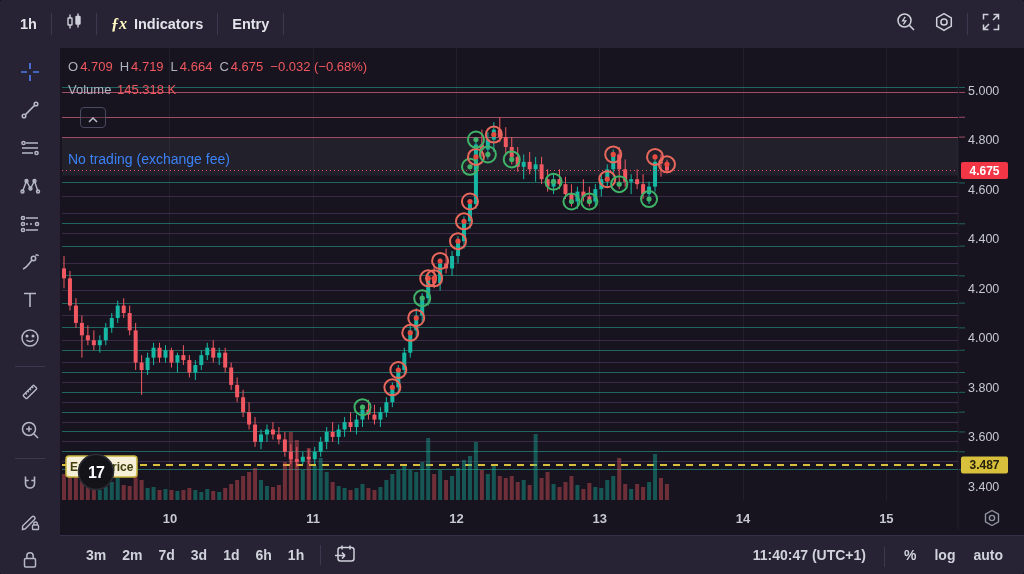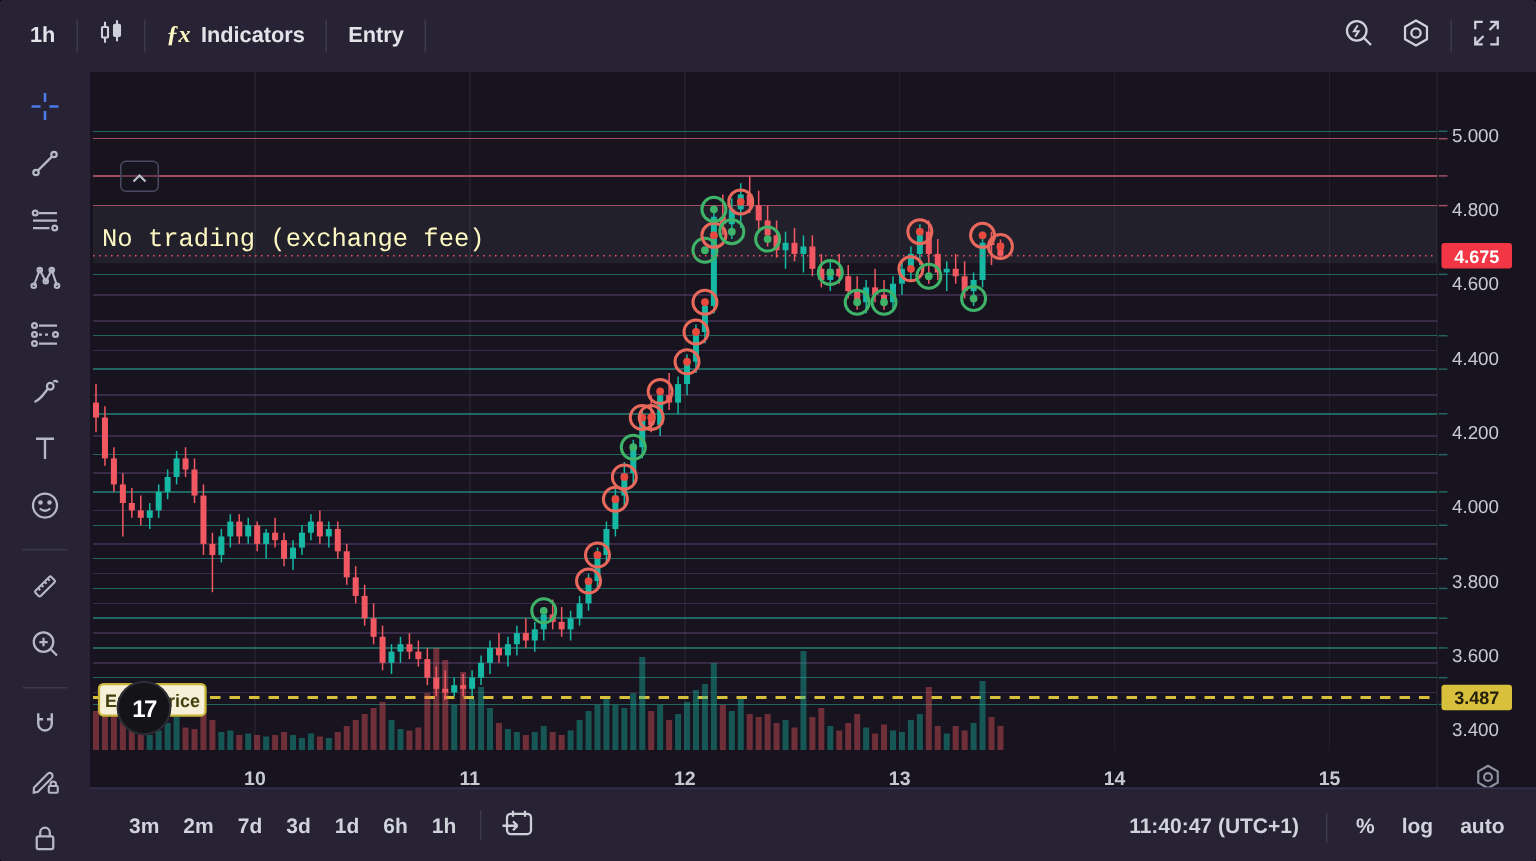--- a/index.html
+++ b/index.html
@@ -20,23 +20,23 @@
   .lt-div{width:30px;height:1px;background:#3b3850;flex:0 0 auto;}
   
   .chart{position:absolute;left:60px;top:48px;right:0;bottom:42px;background:#17141f;}
   .chart svg#chart-svg{position:absolute;inset:0;}
   .legend{position:absolute;left:8px;top:11px;font-size:13px;z-index:4;white-space:nowrap;}
   .legend .lab{color:#aeb1bf;margin-right:2px;}
   .legend .val{color:#f1575f;margin-right:7px;font-weight:500;}
   .legend-row2{margin-top:8px;}
   .collapse-btn{position:absolute;left:20px;top:59px;width:24px;height:19px;border:1px solid #4b4960;
     border-radius:4px;display:flex;align-items:center;justify-content:center;cursor:pointer;z-index:4;background:rgba(23,20,31,.4);}
-  .no-trading{position:absolute;left:8px;top:103px;font-size:17px;color:#fef9c3;z-index:3;font-family:Liberation Mono, monospace;}
+  .no-trading{position:absolute;left:8px;top:103px;font-size:14px;color:#3b82f6;z-index:3;}
   
-  .bottombar{position:absolute;left:60px;right:0;bottom:0;height:49px;background:#272334;border-top:1px solid #34304a;
+  .bottombar{position:absolute;left:60px;right:0;bottom:0;height:39px;background:#272334;border-top:1px solid #34304a;
     display:flex;align-items:center;padding:0 14px 0 18px;box-sizing:border-box;color:#d0d3dc;font-size:14px;font-weight:600;}
   .bb-range{padding:4px 8px;border-radius:5px;cursor:pointer;}
   .bb-sep{width:1px;height:20px;background:#3b3850;margin:0 8px;}
   .bb-right{margin-left:auto;display:flex;align-items:flex-end;gap:4px;}
   .bb-clock{font-weight:600;padding:4px 6px;cursor:pointer;}
   .bb-mode{padding:4px 7px;cursor:pointer;}
   .bl-corner{position:absolute;left:0;bottom:0;width:60px;height:42px;background:#272334;}
 </style>
 </head>
 <body>
@@ -674,20 +674,27 @@
         <g>
           <rect x="66" y="456" width="71" height="21" rx="3" fill="#f7f0d8" stroke="#c9b53a" stroke-width="1.5"></rect>
           <text x="70" y="471" fill="#43400f" font-size="12" font-weight="700">Entry Price</text>
         </g>
         <g>
           <circle cx="96" cy="472" r="17.5" fill="#141318" stroke="#2c2c34" stroke-width="1.5"></circle>
           <text x="96" y="478" fill="#fff" font-size="16" font-weight="700" text-anchor="middle" letter-spacing="-1">17</text>
         </g>
       </svg>
 
+    <div class="legend">
+      <span class="lab">O</span><span class="val">4.709</span><span class="lab">H</span><span class="val">4.719</span><span class="lab">L</span><span class="val">4.664</span><span class="lab">C</span><span class="val">4.675</span><span class="val">−0.032 (−0.68%)</span>
+      <div class="legend-row2">
+        <span class="lab">Volume</span>
+        <span class="val">145.318 K</span>
+      </div>
+    </div>
 
     <div class="collapse-btn">
       <span>
         <svg width="10" height="6" viewBox="0 0 10 6" fill="none" stroke="#b9bcc9" stroke-width="1.5">
             <path d="M1 5l4-4 4 4"></path>
           </svg>
       </span>
     </div>
 
     <div class="no-trading">No trading (exchange fee)</div>

